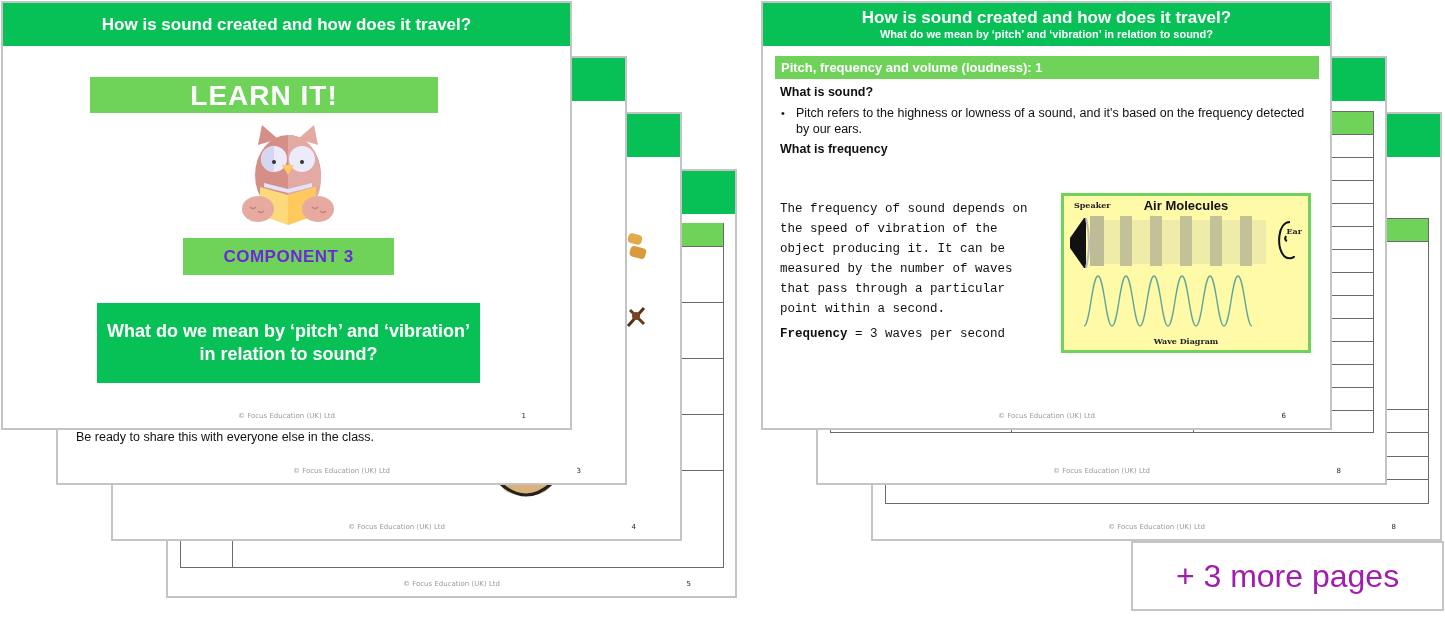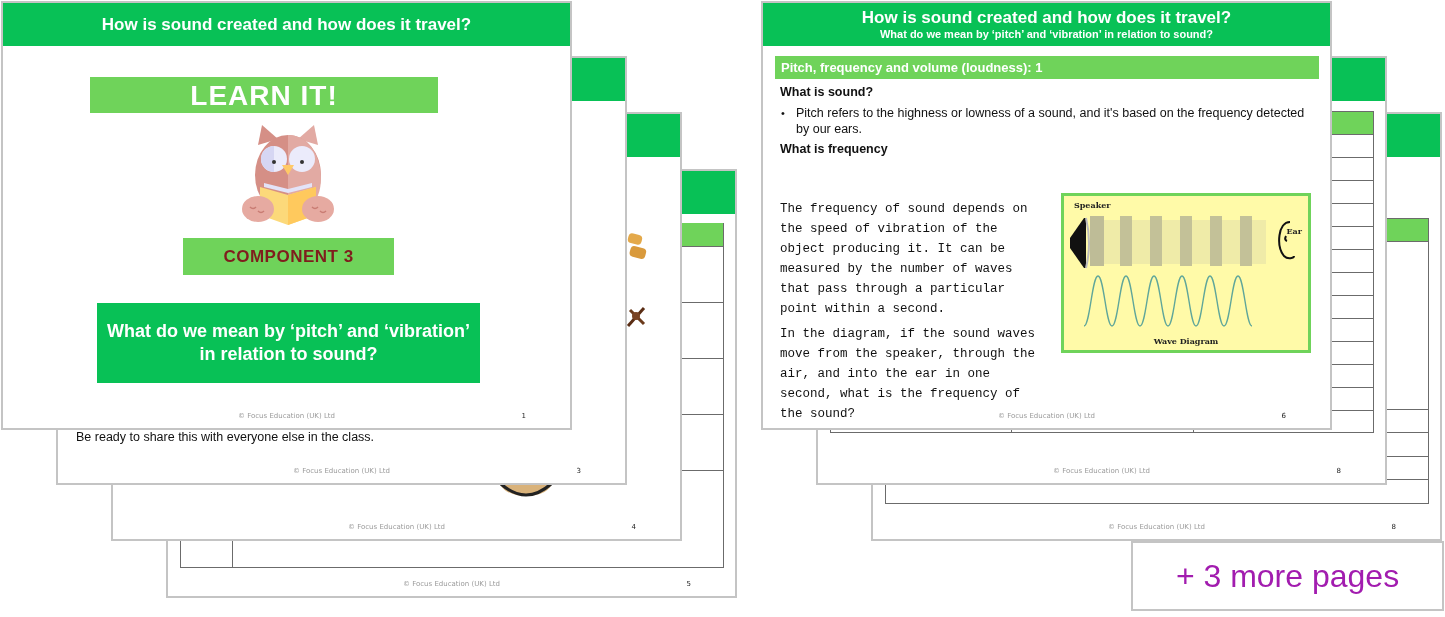--- a/index.html
+++ b/index.html
@@ -30,21 +30,21 @@
   
   #s1 .slide-header { font-size: 17px; line-height: 43px; font-family: "Liberation Sans", sans-serif; }
   .learn-it {
     position: absolute; left: 87px; top: 74px; width: 348px; height: 36px; background: #6fd35a;
     color: #fff; font-weight: bold; font-size: 28px; line-height: 37px; text-align: center;
     font-family: "Liberation Sans", sans-serif; letter-spacing: 1px;
   }
   .owl { position: absolute; left: 235px; top: 120px; width: 100px; height: 104px; }
   .component {
     position: absolute; left: 180px; top: 235px; width: 211px; height: 37px; background: #6fd35a;
-    color: #7f1d1d; font-weight: bold; font-size: 17px; line-height: 37px; text-align: center;
+    color: #6d28d9; font-weight: bold; font-size: 17px; line-height: 37px; text-align: center;
     font-family: "Liberation Sans", sans-serif; letter-spacing: 0.5px;
   }
   .question-box {
     position: absolute; left: 94px; top: 300px; width: 383px; height: 80px; background: #08c156;
     color: #fff; font-weight: bold; font-size: 18px; line-height: 23px; text-align: center;
     padding-top: 17px; font-family: "Liberation Sans", sans-serif;
   }
 
   
   #s6 .slide-header { height: 43px; }
@@ -217,25 +217,25 @@
   <div class="section-bar">Pitch, frequency and volume (loudness): 1</div>
   <div class="content">
     <h4>What is sound?</h4>
     <ul>
       <li>Pitch refers to the highness or lowness of a sound, and it's based on the frequency detected by our ears.</li>
     </ul>
     <h4 style="margin-top:2px;">What is frequency</h4>
   </div>
   <div class="freq-text">
     <p>The frequency of sound depends on the speed of vibration of the object producing it. It can be measured by the number of waves that pass through a particular point within a second.</p>
-    <p>In the diagram, if the sound waves move from the speaker, through the air, and into the ear in one second, what is the frequency of the sound?</p>
     <p><b>Frequency</b><span> = 3 waves per second</span></p>
   </div>
   <div class="diagram">
     <div style="position:absolute; left:2px; top:4px; font-family:'DejaVu Serif',serif; font-weight:bold; font-size:8px; color:#222;padding-left:8px;">Speaker</div>
+    <div style="position:absolute; left:0; right:0; top:2px; text-align:center; font-family:'Liberation Sans',sans-serif; font-weight:bold; font-size:13px; color:#111;">Air Molecules</div>
     <div style="position:absolute; right:6px; top:4px; font-family:'DejaVu Serif',serif; font-weight:bold; font-size:8px; color:#222;margin-top:26px;">Ear</div>
     <svg style="position:absolute; left:0; top:0;" width="244" height="154" viewBox="0 0 244 154">
 
       <path d="M6 42 L20 22 L22 22 L22 72 L20 72 L6 52 Z" fill="#111"></path>
       <path d="M22 22 Q28 47 22 72" stroke="#bbb" stroke-width="2" fill="none"></path>
 
       <g fill="#888">
         <rect x="26" y="20" width="14" height="50" opacity="0.55"></rect>
         <rect x="56" y="20" width="12" height="50" opacity="0.5"></rect>
         <rect x="86" y="20" width="12" height="50" opacity="0.5"></rect>

